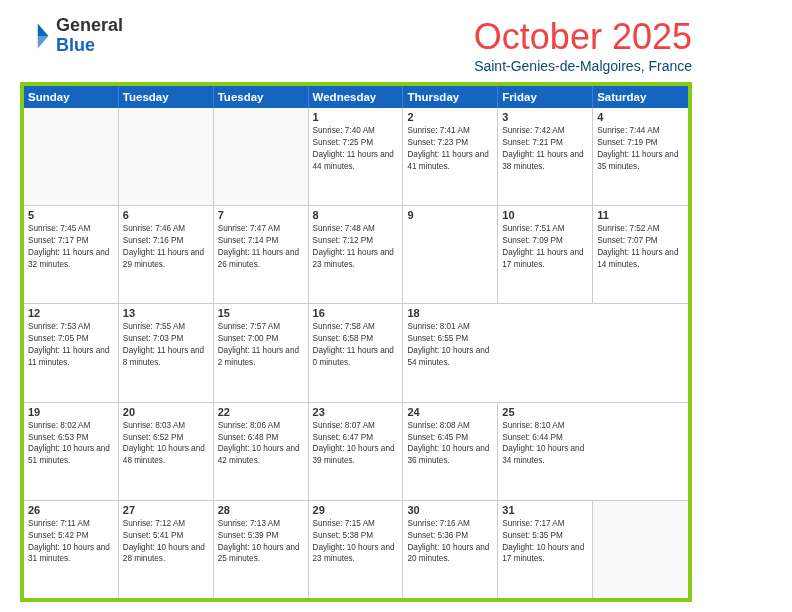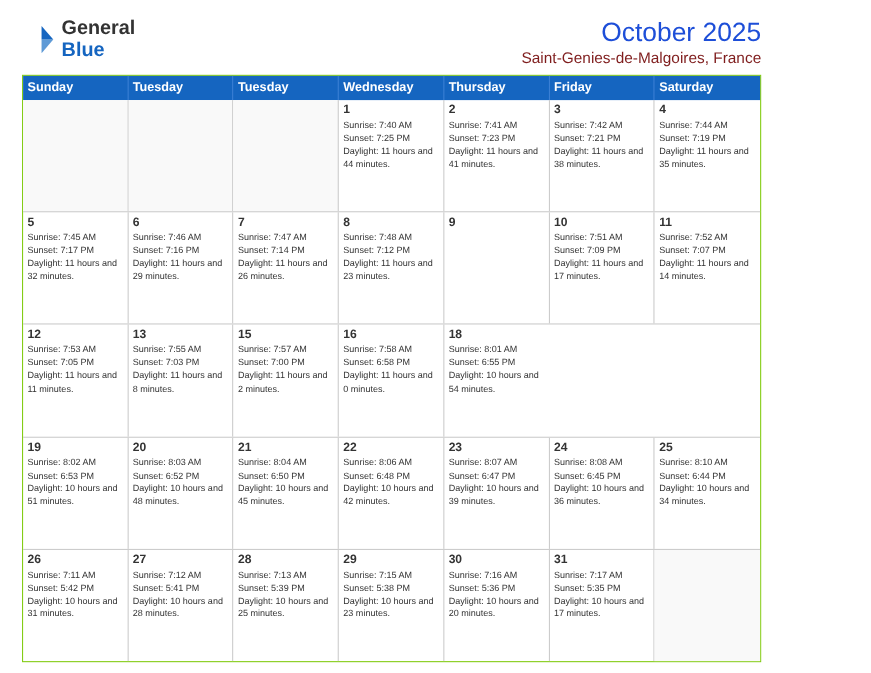--- a/index.html
+++ b/index.html
@@ -36,33 +36,33 @@
     .logo-general { color: #333; }
     .logo-blue { color: #1565c0; margin-top: 48px; }
     .logo-icon {
       width: 32px;
       height: 32px;
     }
     .title-block {
       text-align: right;
     }
     .month-title {
-      font-size: 24px;
+      font-size: 36px;
       font-weight: normal;
-      color: #1d4ed8;
+      color: #ef4444;
     }
     .location-title {
       font-size: 14px;
-      color: #7f1d1d;
+      color: #0c4a6e;
     }
     .calendar {
       flex: 1;
       display: flex;
       flex-direction: column;
-      border: 1px solid #84cc16;
+      border: 4px solid #84cc16;
     }
     .cal-header-row {
       display: grid;
       grid-template-columns: repeat(7, 1fr);
       background: #1565c0;
     }
     .cal-header-cell {
       color: #fff;
       font-size: 11.5px;
       font-weight: bold;
@@ -213,24 +213,20 @@
         <div class="cal-week">
           <div class="cal-cell">
             <span class="day-number">19</span>
             <div class="day-info">Sunrise: 8:02 AM<br>Sunset: 6:53 PM<br>Daylight: 10 hours and 51 minutes.</div>
           </div>
           <div class="cal-cell">
             <span class="day-number">20</span>
             <div class="day-info">Sunrise: 8:03 AM<br>Sunset: 6:52 PM<br>Daylight: 10 hours and 48 minutes.</div>
           </div>
           <div class="cal-cell">
-            <span class="day-number">21</span>
-            <div class="day-info">Sunrise: 8:04 AM<br>Sunset: 6:50 PM<br>Daylight: 10 hours and 45 minutes.</div>
-          </div>
-          <div class="cal-cell">
             <span class="day-number">22</span>
             <div class="day-info">Sunrise: 8:06 AM<br>Sunset: 6:48 PM<br>Daylight: 10 hours and 42 minutes.</div>
           </div>
           <div class="cal-cell">
             <span class="day-number">23</span>
             <div class="day-info">Sunrise: 8:07 AM<br>Sunset: 6:47 PM<br>Daylight: 10 hours and 39 minutes.</div>
           </div>
           <div class="cal-cell">
             <span class="day-number">24</span>
             <div class="day-info">Sunrise: 8:08 AM<br>Sunset: 6:45 PM<br>Daylight: 10 hours and 36 minutes.</div>

